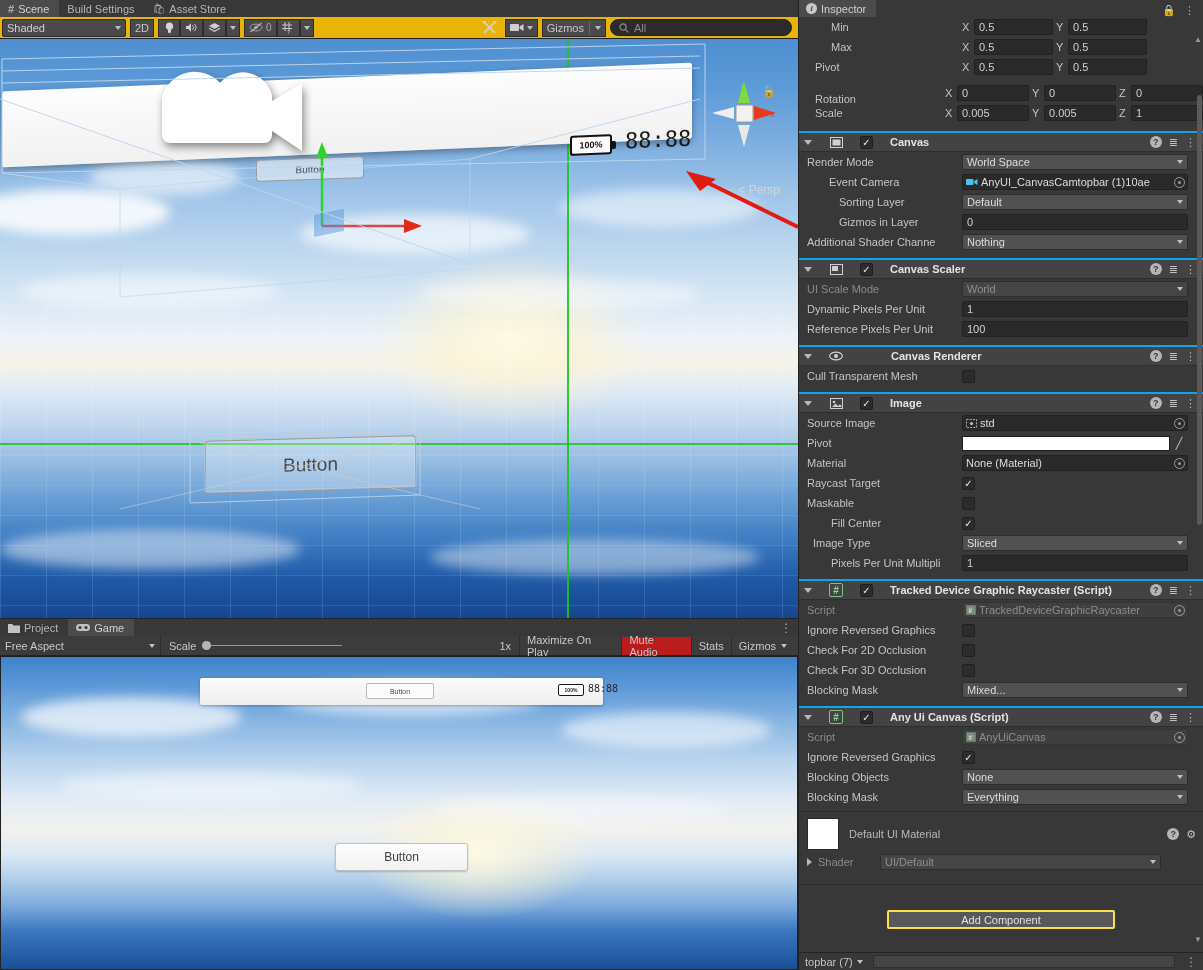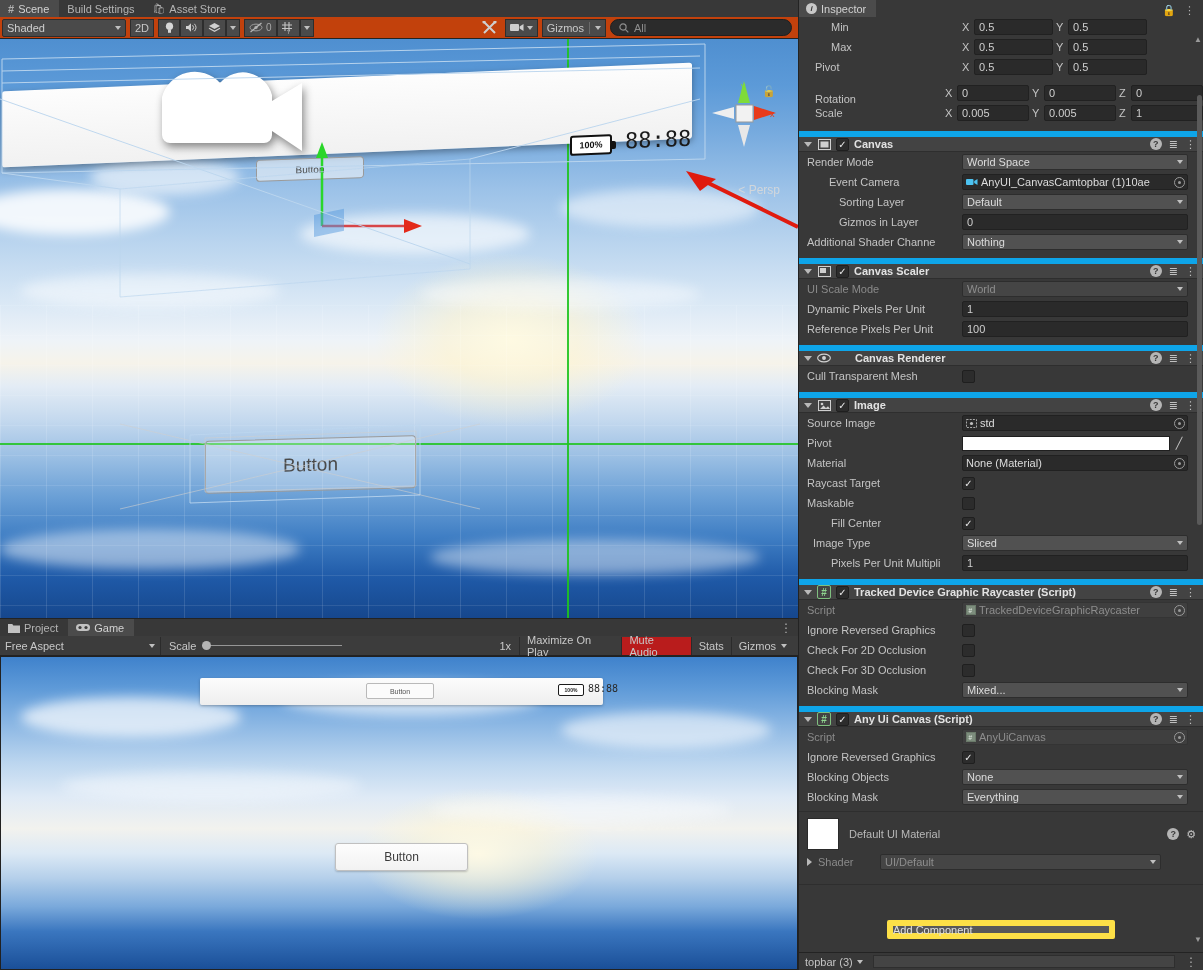--- a/index.html
+++ b/index.html
@@ -15,21 +15,21 @@
   
   .tabbar { height:17px; background:#383838; display:flex; align-items:flex-end;
             position:relative; }
   .tab { height:17px; padding:0 10px 0 8px; display:flex; align-items:center;
          gap:4px; font-size:11px; color:#b4b4b4; background:transparent; }
   .tab.active { background:#4b4b4b; color:#d2d2d2; }
   .tab .ic { font-size:10px; display:inline-block; line-height:1; }
   .hash-ic { color:#b0b0b0; font-weight:bold; font-size:11px; }
 
   
-  .scene-toolbar { height:22px; background:#c2410c; border-bottom:1px solid #232323;
+  .scene-toolbar { height:22px; background:#eab308; border-bottom:1px solid #232323;
                    display:flex; align-items:center; padding:0 2px; gap:0px; }
   .tb-dd { height:18px; background:#4a4a4a; border:1px solid #2d2d2d; border-radius:2px;
            display:flex; align-items:center; padding:0 4px; font-size:11px; color:#cfcfcf;
            justify-content:space-between; }
   .tb-btn { height:18px; min-width:22px; background:#4a4a4a; border:1px solid #2d2d2d;
             display:flex; align-items:center; justify-content:center; font-size:11px;
             color:#c8c8c8; padding:0 4px; }
   .tb-sep { width:4px; }
   .caret { width:0;height:0;border-left:3.5px solid transparent;border-right:3.5px solid transparent;
            border-top:4px solid #c0c0c0; display:inline-block; }
@@ -148,44 +148,44 @@
             font-size:11px; color:#dcdcdc; padding:0 2px 0 3px; display:flex;
             align-items:center; gap:3px; justify-content:space-between; }
   .objfld.dim { color:#8d8d8d; background:#3f3f3f; border-color:#343434;}
   .dot-ic { width:11px;height:11px;border-radius:50%;border:1.5px solid #9a9a9a;
             display:inline-flex;align-items:center;justify-content:center;flex:none;}
   .dot-ic:after{content:"";width:3px;height:3px;border-radius:50%;background:#9a9a9a;}
   .chk { width:13px;height:13px;background:#2c2c2c;border:1px solid #1f1f1f;border-radius:2px;
          display:flex;align-items:center;justify-content:center;font-size:10px;color:#e4e4e4;}
   .chk.on:after{content:"\2713"; font-size:10px; color:#e6e6e6;}
 
-  .comp-header { height:21px; background:#434343; border-top:6px solid #0ea5e9;
+  .comp-header { height:21px; background:#434343; border-top:2px solid #0ea5e9;
                  border-bottom:1px solid #2e2e2e; display:flex; align-items:center;
-                 padding-left:5px; gap:5px; }
+                 padding-left:5px; gap:17px; }
   .comp-title { font-size:11px; color:#e2e2e2; font-weight:bold; }
   .tri { width:0;height:0;border-top:4.5px solid transparent;border-bottom:4.5px solid transparent;
          border-left:5px solid #b9b9b9; display:inline-block; }
   .tri.down { border-left:4.5px solid transparent;border-right:4.5px solid transparent;
               border-top:5px solid #b9b9b9; border-bottom:none; }
   .hdr-icons { margin-left:auto; display:flex; align-items:center; gap:7px; padding-right:7px;
                color:#c0c0c0; font-size:11px; }
   .qmark { width:12px;height:12px;border-radius:50%;background:#b5b5b5;color:#3a3a3a;
            font-size:9px;font-weight:bold;display:flex;align-items:center;justify-content:center;}
   .comp-ic { width:14px; height:14px; display:flex; align-items:center; justify-content:center;
              color:#cfcfcf; font-size:11px; }
   .script-ic { width:14px;height:14px;border:1px solid #7fbf7f; color:#8fd48f;
                font-size:10px; font-weight:bold; display:flex; align-items:center;
                justify-content:center; border-radius:2px; }
 
   .mat-block { padding:6px 0 4px 0; border-top:1px solid #2e2e2e; }
   .mat-sw { width:32px;height:32px;background:#fff;border:1px solid #2a2a2a; }
 
-  .add-comp { width:228px; height:19px; margin:26px auto; background:#585858;
-              border:6px solid #fde047; border-radius:2px; display:flex; align-items:center;
-              font-size:11px; color:#e0e0e0; }
+  .add-comp { width:228px; height:19px; margin:16px auto; background:#585858;
+              border:2px solid #fde047; border-radius:2px; display:flex; align-items:center;
+              justify-content:center; font-size:11px; color:#e0e0e0; }
 
   .scrollbar { position:absolute; right:1px; top:18px; bottom:8px; width:5px; }
   .scrollbar .thumb { position:absolute; right:0; top:60px; width:5px; height:430px;
                       background:#5a5a5a; border-radius:3px; }
   .scroll-arrow { position:absolute; right:0; font-size:8px; color:#9a9a9a; }
 
   .bottom-strip { height:18px; background:#383838; border-top:1px solid #232323;
                   display:flex; align-items:center; }
   .bs-tab { font-size:11px; color:#c4c4c4; padding:0 6px; display:flex; align-items:center; gap:4px;}
   .bs-field { flex:1; height:13px; background:#444; border:1px solid #2e2e2e; margin:0 4px; }
@@ -903,20 +903,20 @@
 
       <div class="scrollbar">
         <div class="scroll-arrow" style="top:0;">▲</div>
         <div class="thumb"></div>
         <div class="scroll-arrow" style="bottom:0;">▼</div>
       </div>
     </div>
 
     <div class="bottom-strip">
       <div class="bs-tab">
-        <span>topbar (3)</span>
+        <span>topbar (7)</span>
         <span class="caret"></span>
       </div>
       <div class="bs-field"></div>
       <span class="kebab">⋮</span>
     </div>
   </div>
 </div>
 
 </body></html>

